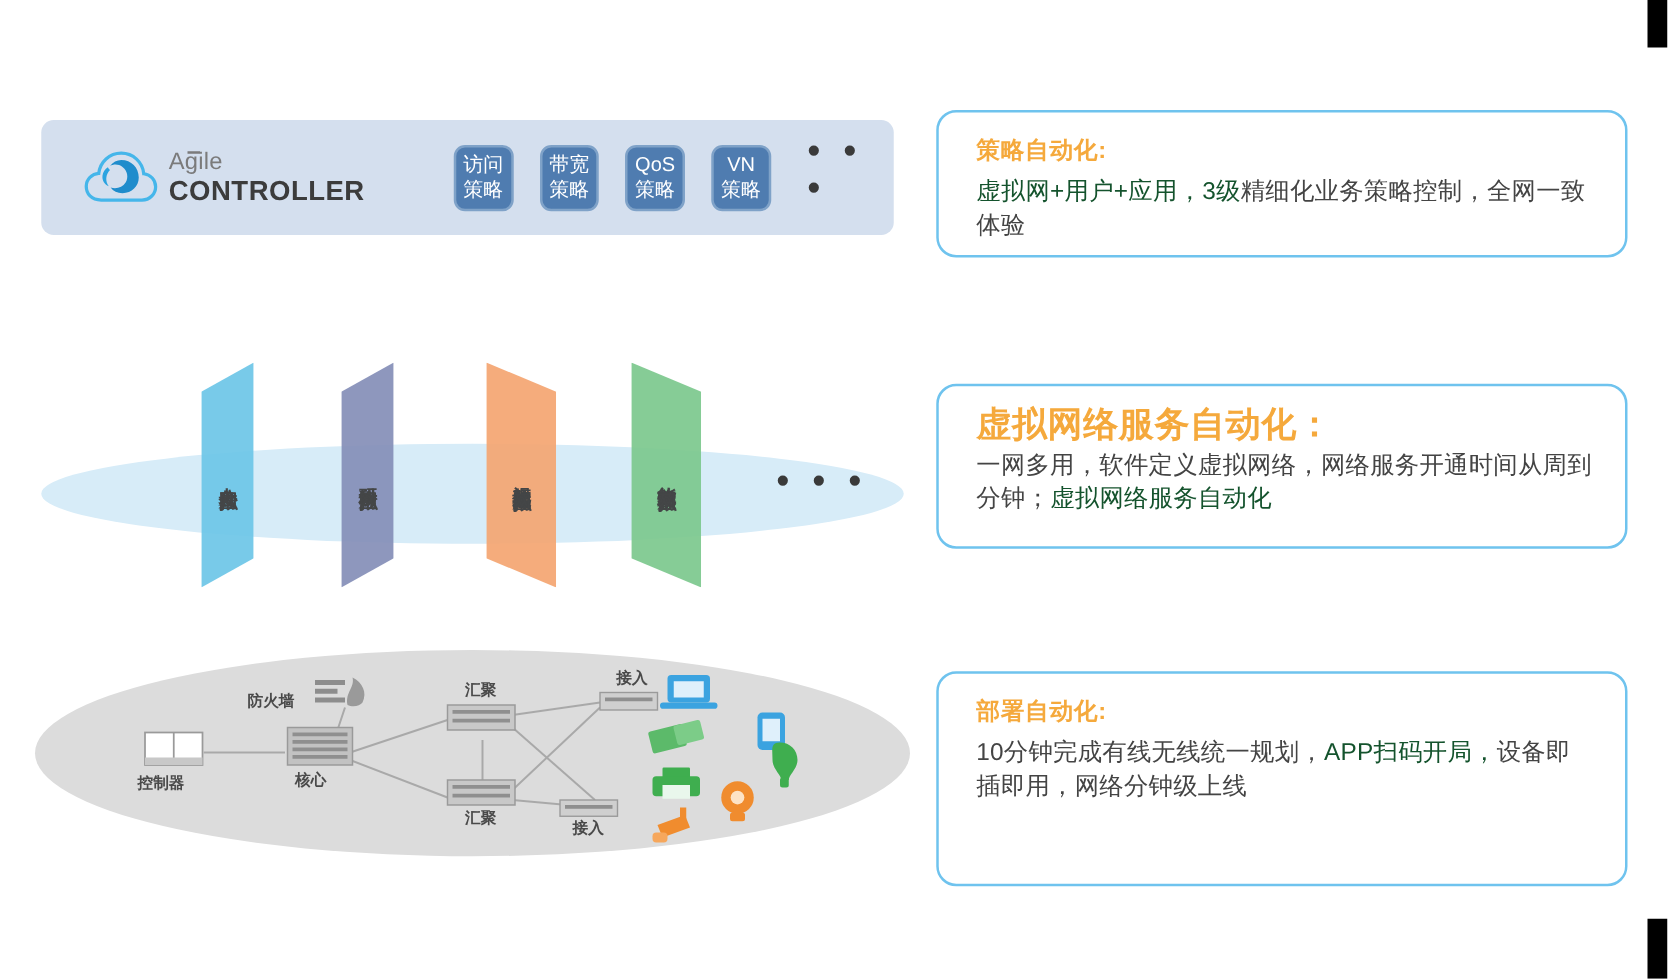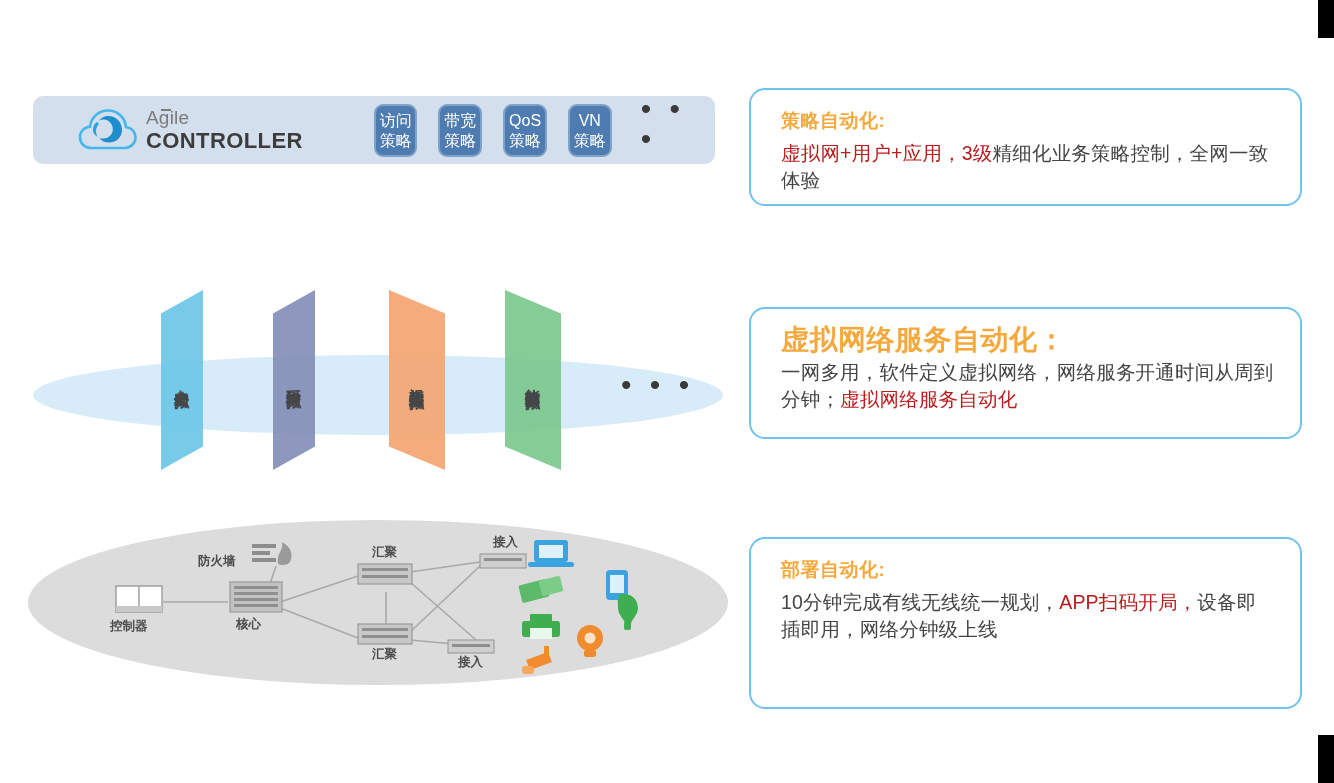--- a/index.html
+++ b/index.html
@@ -27,26 +27,26 @@
   .frame-bar.bottom { top: 735px; height: 48px; }
 
   
 
   
   .controller-bar {
     position: absolute;
     left: 33px;
     top: 96px;
     width: 682px;
-    height: 68px;
+    height: 92px;
     background: #d4dfee;
     border-radius: 10px;
     display: flex;
     align-items: center;
-    padding: 0 15px;
+    padding: 0 4px;
     box-sizing: border-box;
   }
   .logo-wrap {
     display: flex;
     align-items: center;
     margin-left: 30px;
     margin-right: 26px;
   }
   .cloud-icon { width: 60px; height: 48px; flex: 0 0 auto; }
   .logo-text { margin-left: 8px; line-height: 1; }
@@ -198,21 +198,21 @@
     letter-spacing: .5px;
     margin: 0 0 2px 0;
   }
   .card-2 .card-title { font-size: 28px; }
   .card-body {
     font-size: 19.5px;
     line-height: 27px;
     color: #444444;
     letter-spacing: .2px;
   }
-  .hl { color: #b91c1c; }
+  .hl { color: #14532d; }
 </style>
 </head>
 <body>
 
 <div class="frame-bar top"></div>
 <div class="frame-bar bottom"></div>
 
 <div class="controller-bar">
 
   <div class="logo-wrap">

